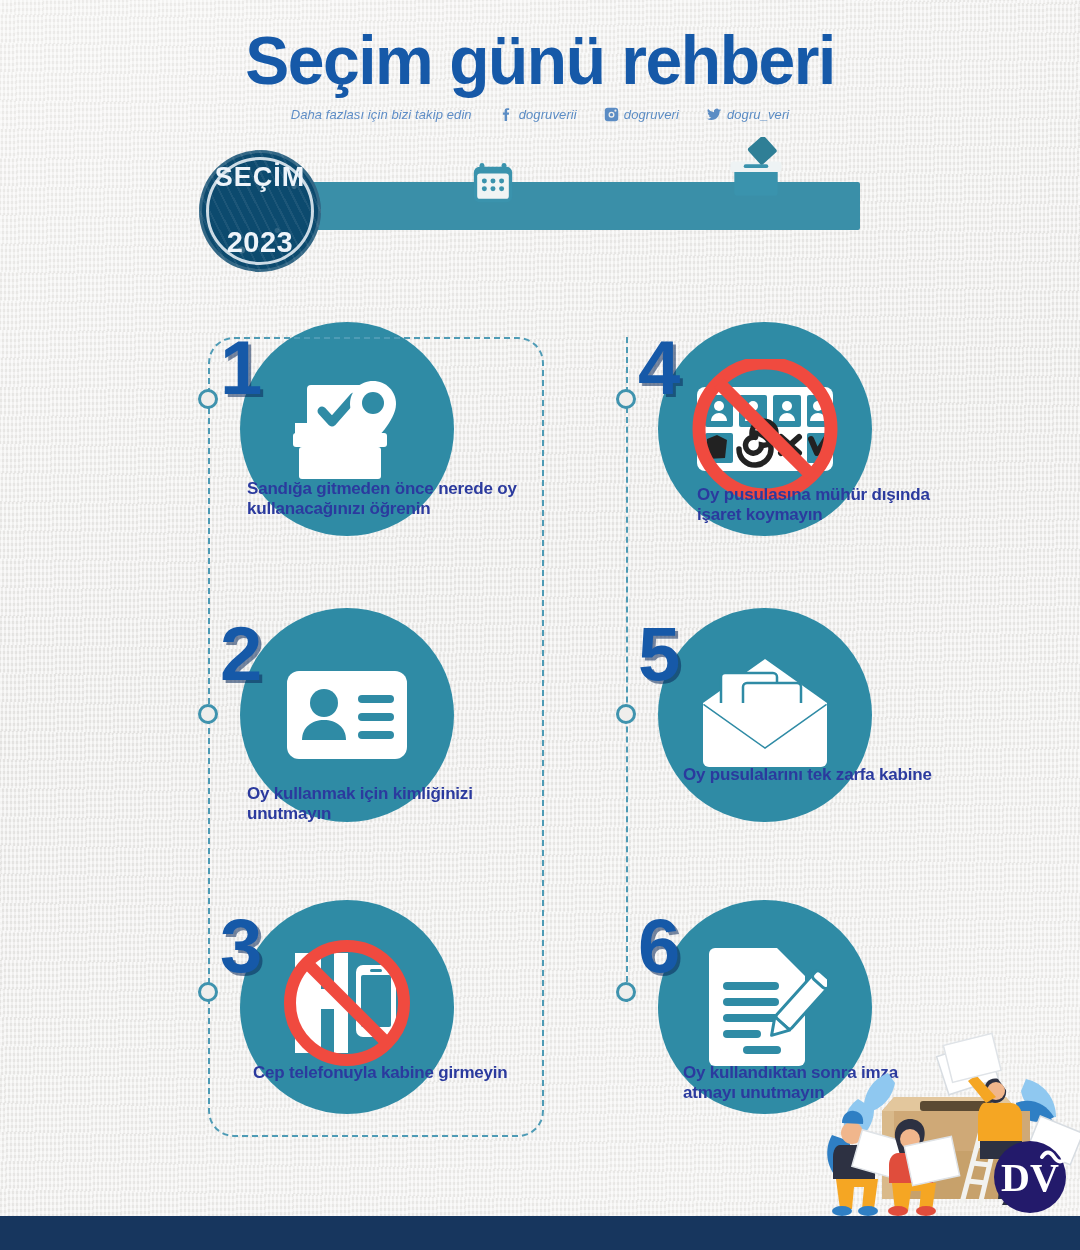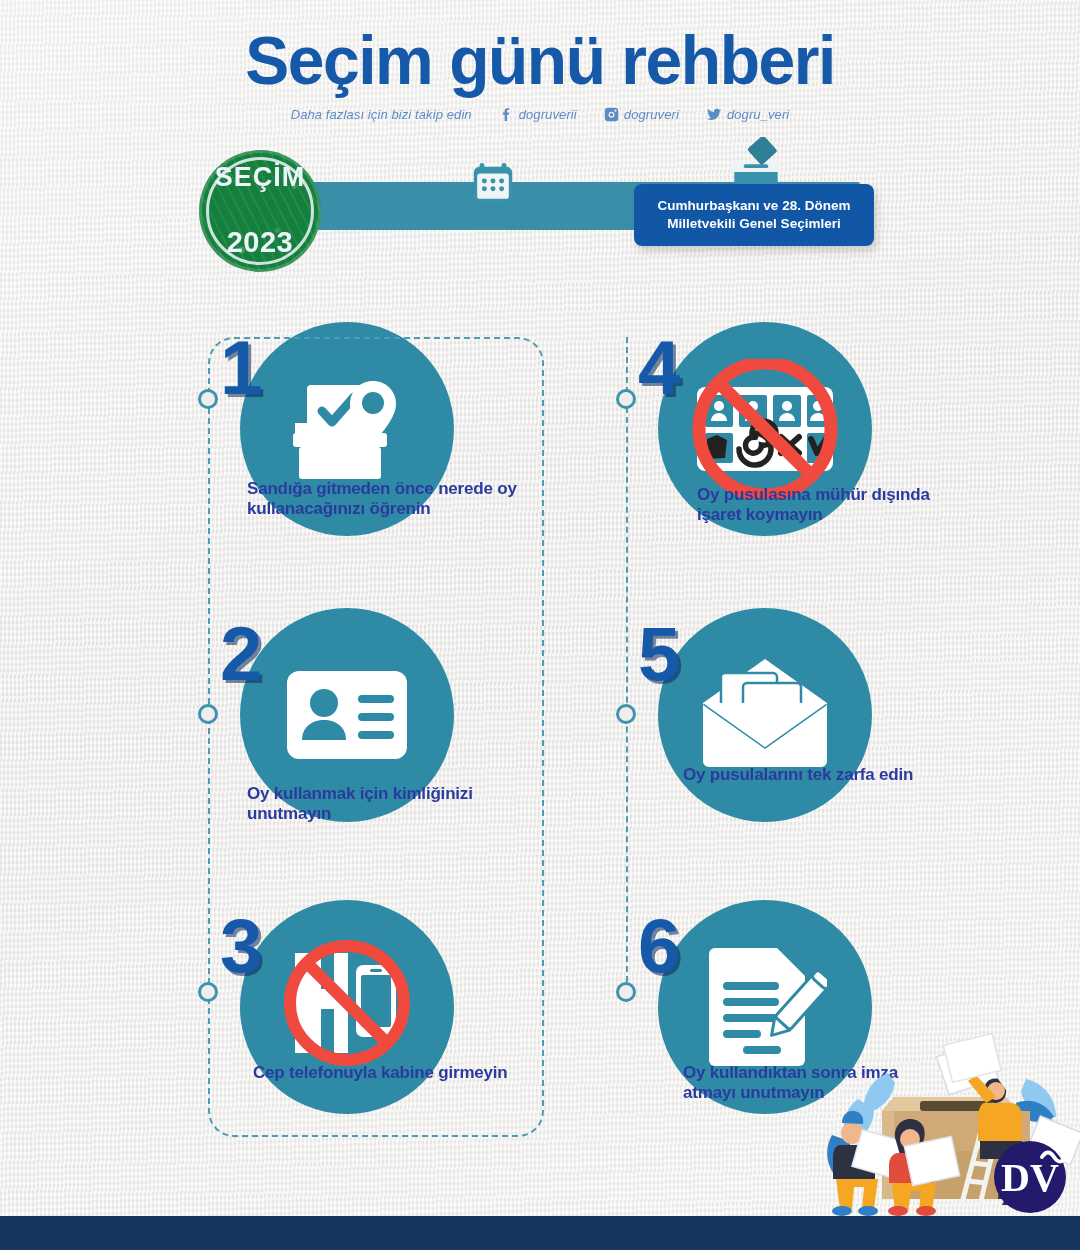--- a/index.html
+++ b/index.html
@@ -60,21 +60,21 @@
     width: 560px; height: 48px;
     background: #3a8fa8;
     border-radius: 2px;
   }
 
   .stamp {
     position: absolute;
     left: 199px; top: 150px;
     width: 122px; height: 122px;
     border-radius: 50%;
-    background: #15803d;
+    background: #0c4a6e;
     color: #eef4fa;
     display: flex; flex-direction: column;
     align-items: center; justify-content: center;
     box-shadow: inset 0 0 0 3px rgba(255,255,255,0.16);
     overflow: hidden;
   }
   .stamp::after {
     content: "";
     position: absolute; inset: 0;
     background:
@@ -252,23 +252,20 @@
   <div class="banner-icon icon-ballot">
     <svg width="66" height="66" viewBox="0 0 70 70">
       <rect x="12" y="34" width="46" height="28" rx="3" fill="#3a93ad"></rect>
       <rect x="8" y="26" width="54" height="11" rx="3" fill="#eef3f4"></rect>
       <rect x="22" y="29" width="26" height="4" rx="2" fill="#3a93ad"></rect>
       <rect transform="rotate(-42 41 14)" x="30" y="3" width="23" height="23" rx="2.5" fill="#2f7f96"></rect>
     </svg>
   </div>
 
 
-  <div class="bcard bcard-type">
-    <span>Cumhurbaşkanı ve 28. Dönem Milletvekili Genel Seçimleri</span>
-  </div>
 
   <div class="track"></div>
   <div class="track-right"></div>
 
   <div class="node" style="left:198px; top:389px;"></div>
   <div class="node" style="left:198px; top:704px;"></div>
   <div class="node" style="left:198px; top:982px;"></div>
   <div class="node" style="left:616px; top:389px;"></div>
   <div class="node" style="left:616px; top:704px;"></div>
   <div class="node" style="left:616px; top:982px;"></div>
@@ -365,21 +362,21 @@
       <svg width="140" height="124" viewBox="0 0 140 124">
         <path d="M70 6 L132 50 v10 H8 V50 Z" fill="#ffffff"></path>
         <rect x="26" y="20" width="56" height="48" rx="4" fill="#ffffff" stroke="#2f8ba5" stroke-width="2.5"></rect>
         <rect x="48" y="30" width="58" height="42" rx="4" fill="#ffffff" stroke="#2f8ba5" stroke-width="2.5"></rect>
         <path d="M8 50 h124 v58 a6 6 0 0 1 -6 6 H14 a6 6 0 0 1 -6 -6 Z" fill="#ffffff"></path>
         <path d="M8 52 L70 96 L132 52" fill="none" stroke="#2f8ba5" stroke-width="3"></path>
         <path d="M8 52 L70 96 L132 52 v6 L70 102 L8 58 Z" fill="#ffffff"></path>
       </svg>
     </div>
     <div class="num" style="left:5px; top:8px;">5</div>
-    <div class="caption" style="left:50px; top:157px; width:250px;">Oy pusulalarını tek zarfa edin</div>
+    <div class="caption" style="left:50px; top:157px; width:250px;">Oy pusulalarını tek zarfa kabine</div>
   </div>
 
   <div class="item item-col-right" style="top:900px;">
     <div class="circle circle-right">
       <svg width="124" height="130" viewBox="0 0 124 130">
         <path d="M12 6 h62 l28 28 v84 a6 6 0 0 1 -6 6 H12 a6 6 0 0 1 -6 -6 V12 a6 6 0 0 1 6 -6 z" fill="#ffffff"></path>
         <path d="M74 6 l28 28 h-28 z" fill="#2f8ba5" opacity="0.0"></path>
         <g fill="#2f8ba5">
           <rect x="20" y="40" width="56" height="8" rx="4"></rect>
           <rect x="20" y="56" width="56" height="8" rx="4"></rect>

